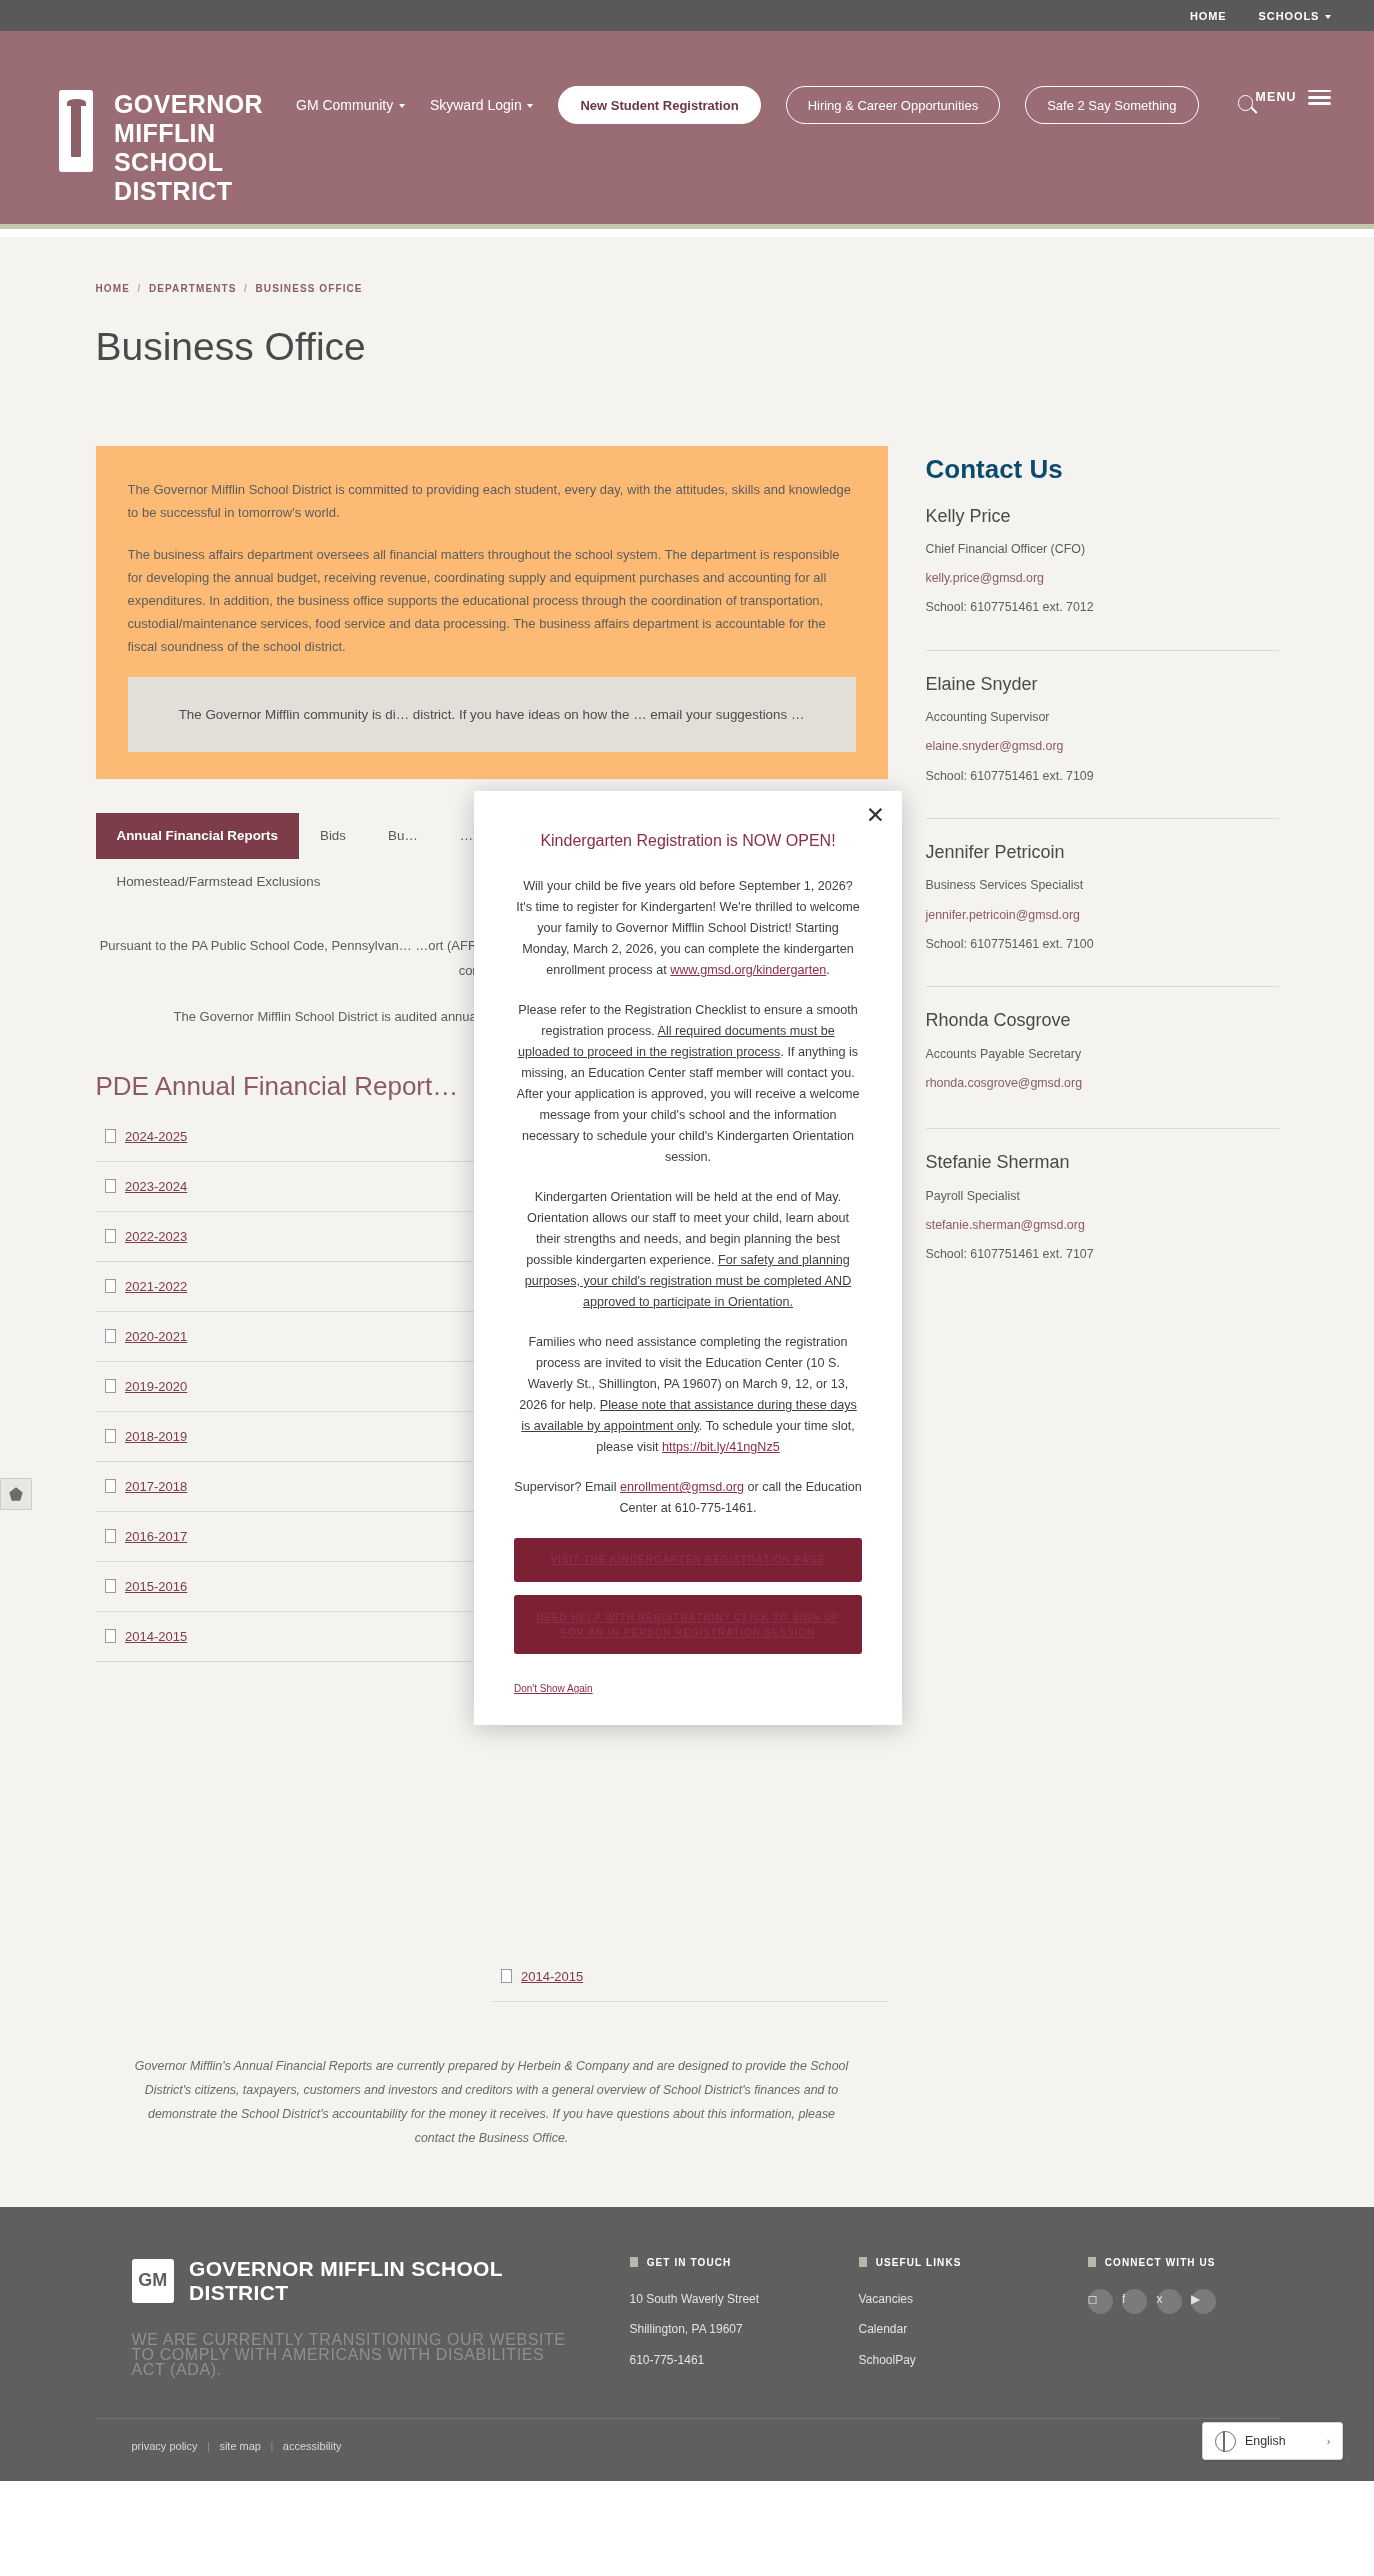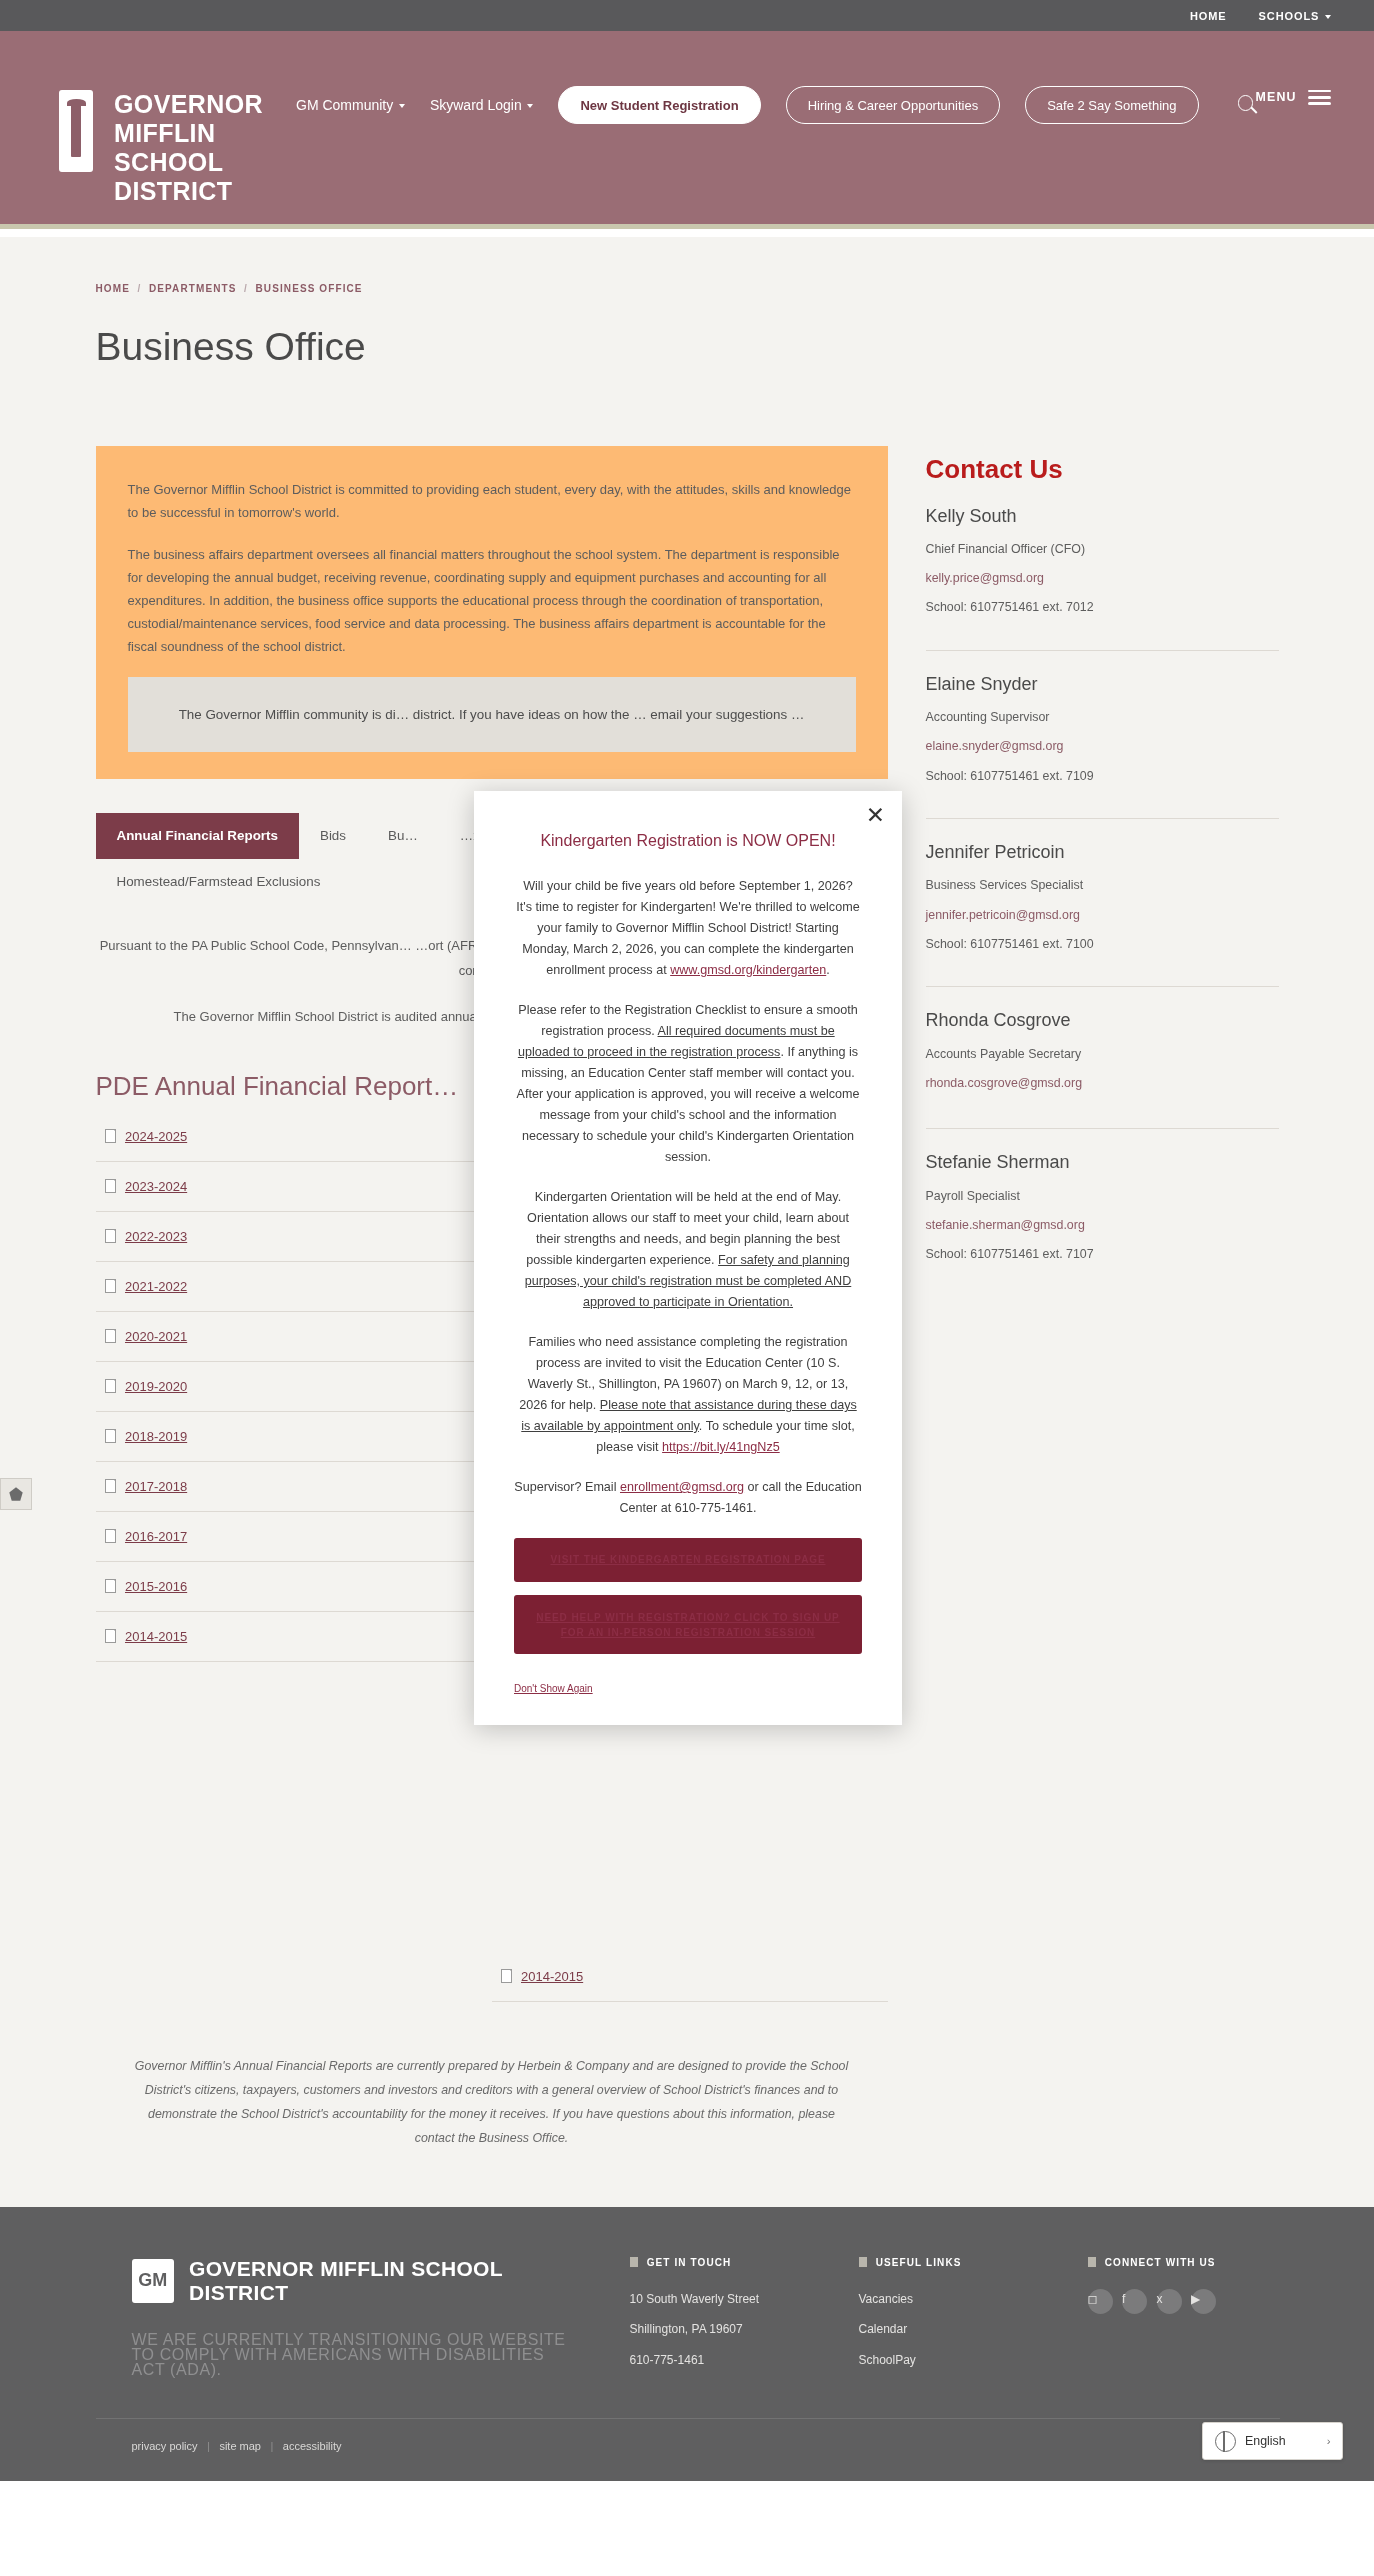--- a/index.html
+++ b/index.html
@@ -241,21 +241,21 @@
     font-size:12.4px;
     line-height:24px;
     color:#6a6a6a;
     font-style:italic;
     text-align:center;
     padding:0 38px;
   }
 
   
   .side-title{
-    color:#b91c1c;
+    color:#0c4a6e;
     font-size:26px;
     font-weight:700;
     margin:0 0 21px;
   }
   .contact{
     border-bottom:1px solid #ddd9d3;
     padding-bottom:23px;
     margin-bottom:23px;
   }
   .contact:last-child{border-bottom:none;}
@@ -565,21 +565,21 @@
           </div>
 
           <div class="footnote">Governor Mifflin's Annual Financial Reports are currently prepared by Herbein &amp; Company and are designed to provide the School District's citizens, taxpayers, customers and investors and creditors with a general overview of School District's finances and to demonstrate the School District's accountability for the money it receives. If you have questions about this information, please contact the Business Office.</div>
         </div>
       </div>
 
       <aside class="side-col">
         <h2 class="side-title">Contact Us</h2>
 
         <div class="contact">
-          <h3>Kelly South</h3>
+          <h3>Kelly Price</h3>
           <p class="role">Chief Financial Officer (CFO)</p>
           <a class="email">kelly.price@gmsd.org</a>
           <p class="phone">School: 6107751461 ext. 7012</p>
         </div>
 
         <div class="contact">
           <h3>Elaine Snyder</h3>
           <p class="role">Accounting Supervisor</p>
           <a class="email">elaine.snyder@gmsd.org</a>
           <p class="phone">School: 6107751461 ext. 7109</p>

